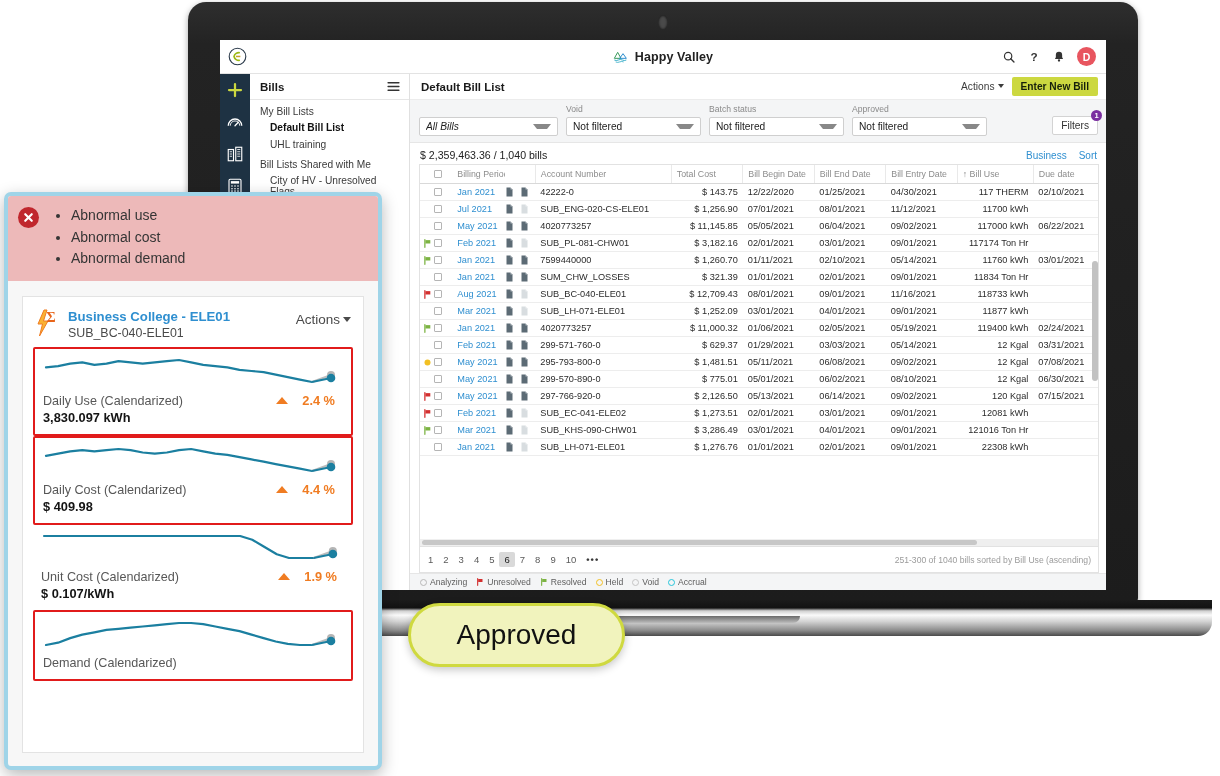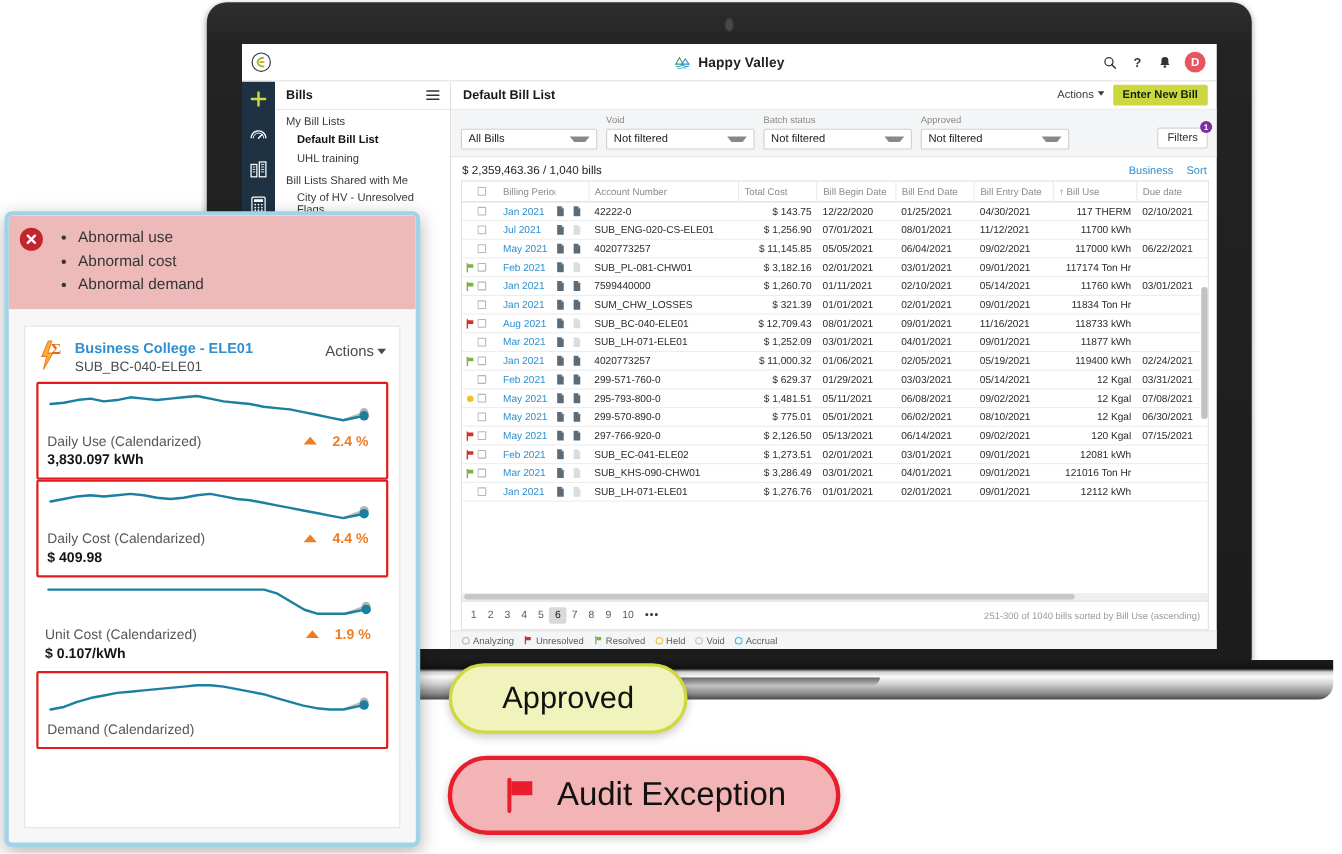--- a/index.html
+++ b/index.html
@@ -107,21 +107,21 @@
   }
   .fg { display:flex; flex-direction:column; }
   .fg-label { font-size:8.6px; color:#8a8a8a; margin-bottom:2px; height:11px; }
   .fsel {
     background:#fff; border:1px solid #cfcfcf; border-radius:2px;
     height:19px; display:flex; align-items:center; padding:0 6px;
     font-size:10.2px; color:#222; cursor:pointer;
   }
   .fsel .txt { white-space:nowrap; overflow:hidden; }
   .fsel .dd { margin-left:auto; width:0;height:0;border-left:4px solid transparent;border-right:4px solid transparent;border-top:5px solid #888; padding-left:10px;}
-  .w-allbills { width:124px; }
+  .w-allbills { width:139px;font-style:italic; }
   .w-std { width:135px; }
   .filters-wrap { margin-left:auto; position:relative; padding-bottom:1px; }
   .filters-btn {
     background:#fff; border:1px solid #d3d3d3; border-radius:2px;
     font-size:10.2px; color:#333; padding:3px 8px; cursor:pointer;
   }
   .filters-badge {
     position:absolute; right:-4px; top:-5px; width:11px;height:11px;border-radius:50%;
     background:#7b2fa0; color:#fff; font-size:7.5px; font-weight:bold;
     display:flex; align-items:center; justify-content:center;
@@ -855,21 +855,21 @@
                       <svg class="docico" viewBox="0 0 16 20">
                         <path d="M2 1h8l4 4v14H2z" fill="#d8dde0"></path>
                         <path d="M10 1v4h4" fill="#ffffff" opacity=".55"></path>
                       </svg>
                     </td>
                     <td class="c-acct">SUB_LH-071-ELE01</td>
                     <td class="c-cost r">$ 1,276.76</td>
                     <td class="c-bbd">01/01/2021</td>
                     <td class="c-bed">02/01/2021</td>
                     <td class="c-bentry">09/01/2021</td>
-                    <td class="c-use r">12112 kWh</td>
+                    <td class="c-use r">22308 kWh</td>
                     <td class="c-due"></td>
                   </tr>
                 </tbody>
             </table>
             <div class="vscroll"></div>
           </div>
 
           <div class="hscroll">
             <div class="thumb"></div>
           </div>
@@ -1016,21 +1016,14 @@
               <span class="m-name">Demand (Calendarized)</span>
             </div>
           </div>
         </div>
     </div>
   </div>
 
   <div class="badge-approved">
     <span class="lbl">Approved</span>
   </div>
-  <div class="badge-audit">
-    <svg class="bigflag" viewBox="0 0 24 24">
-      <path d="M5 2 v20" stroke="#ea1d2d" stroke-width="2.6" stroke-linecap="round"></path>
-      <path d="M6.2 3 h13.5 v9 H6.2 Z" fill="#ea1d2d"></path>
-    </svg>
-    <span class="lbl">Audit Exception</span>
-  </div>
 
 </div>
 
 </body></html>

